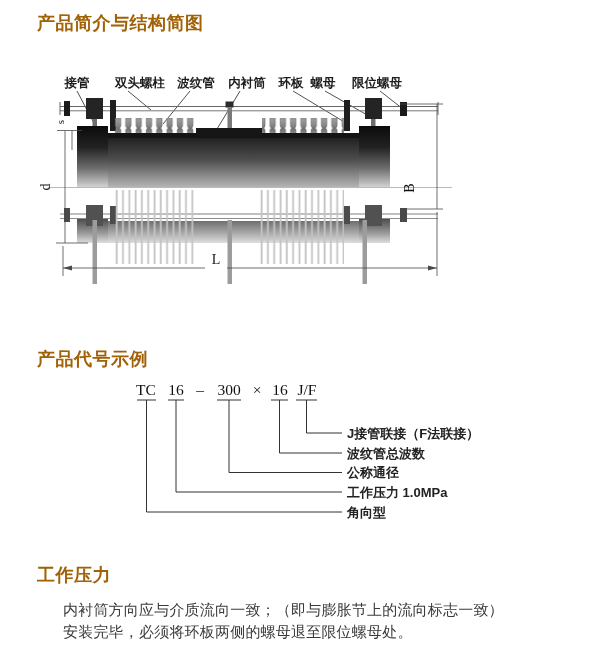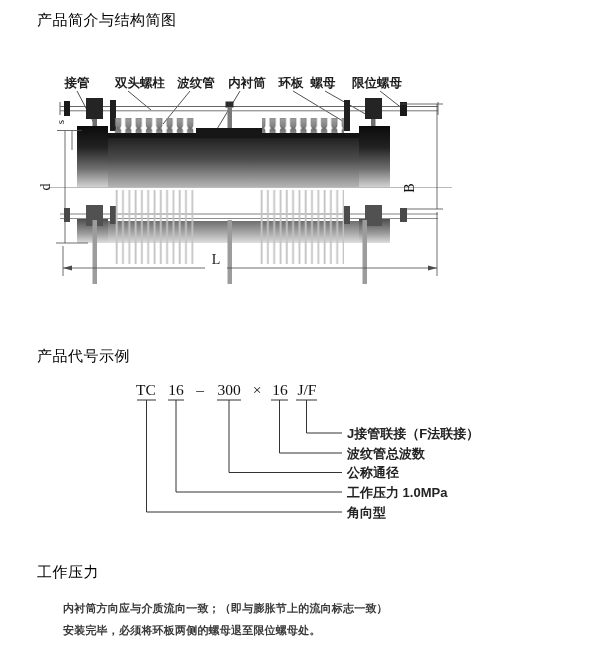--- a/index.html
+++ b/index.html
@@ -1,25 +1,25 @@
 <!DOCTYPE html>
 <html><head>
 <meta charset="utf-8">
 <style>
   html,body{margin:0;padding:0;}
   body{
     width:600px;height:652px;position:relative;background:#ffffff;
     font-family:"Liberation Sans","DejaVu Sans",sans-serif;overflow:hidden;
   }
   .sec-heading{
-    position:absolute;left:37px;color:#000000;font-size:15px;font-weight:normal;
+    position:absolute;left:37px;color:#a16207;font-size:18px;font-weight:bold;
     letter-spacing:0.5px;white-space:nowrap;
   }
   .body-line{
-    position:absolute;left:55px;color:#3a3a3a;font-size:11px;font-weight:bold;
+    position:absolute;left:55px;color:#3a3a3a;font-size:15px;font-weight:normal;
     letter-spacing:0.2px;white-space:nowrap;padding-left:8px;
   }
   svg{position:absolute;left:0;top:0;}
   svg text{font-family:"Liberation Sans","DejaVu Sans",sans-serif;}
   .part-label{font-size:12.5px;font-weight:600;fill:#1d1d1d;}
   .dim-label{font-family:"Liberation Serif","DejaVu Serif",serif;font-size:14px;fill:#111;}
   .code-part{font-family:"Liberation Serif","DejaVu Serif",serif;font-size:15.5px;fill:#111;}
   .callout-label{font-size:13px;font-weight:600;fill:#222;}
 </style>
 </head>

